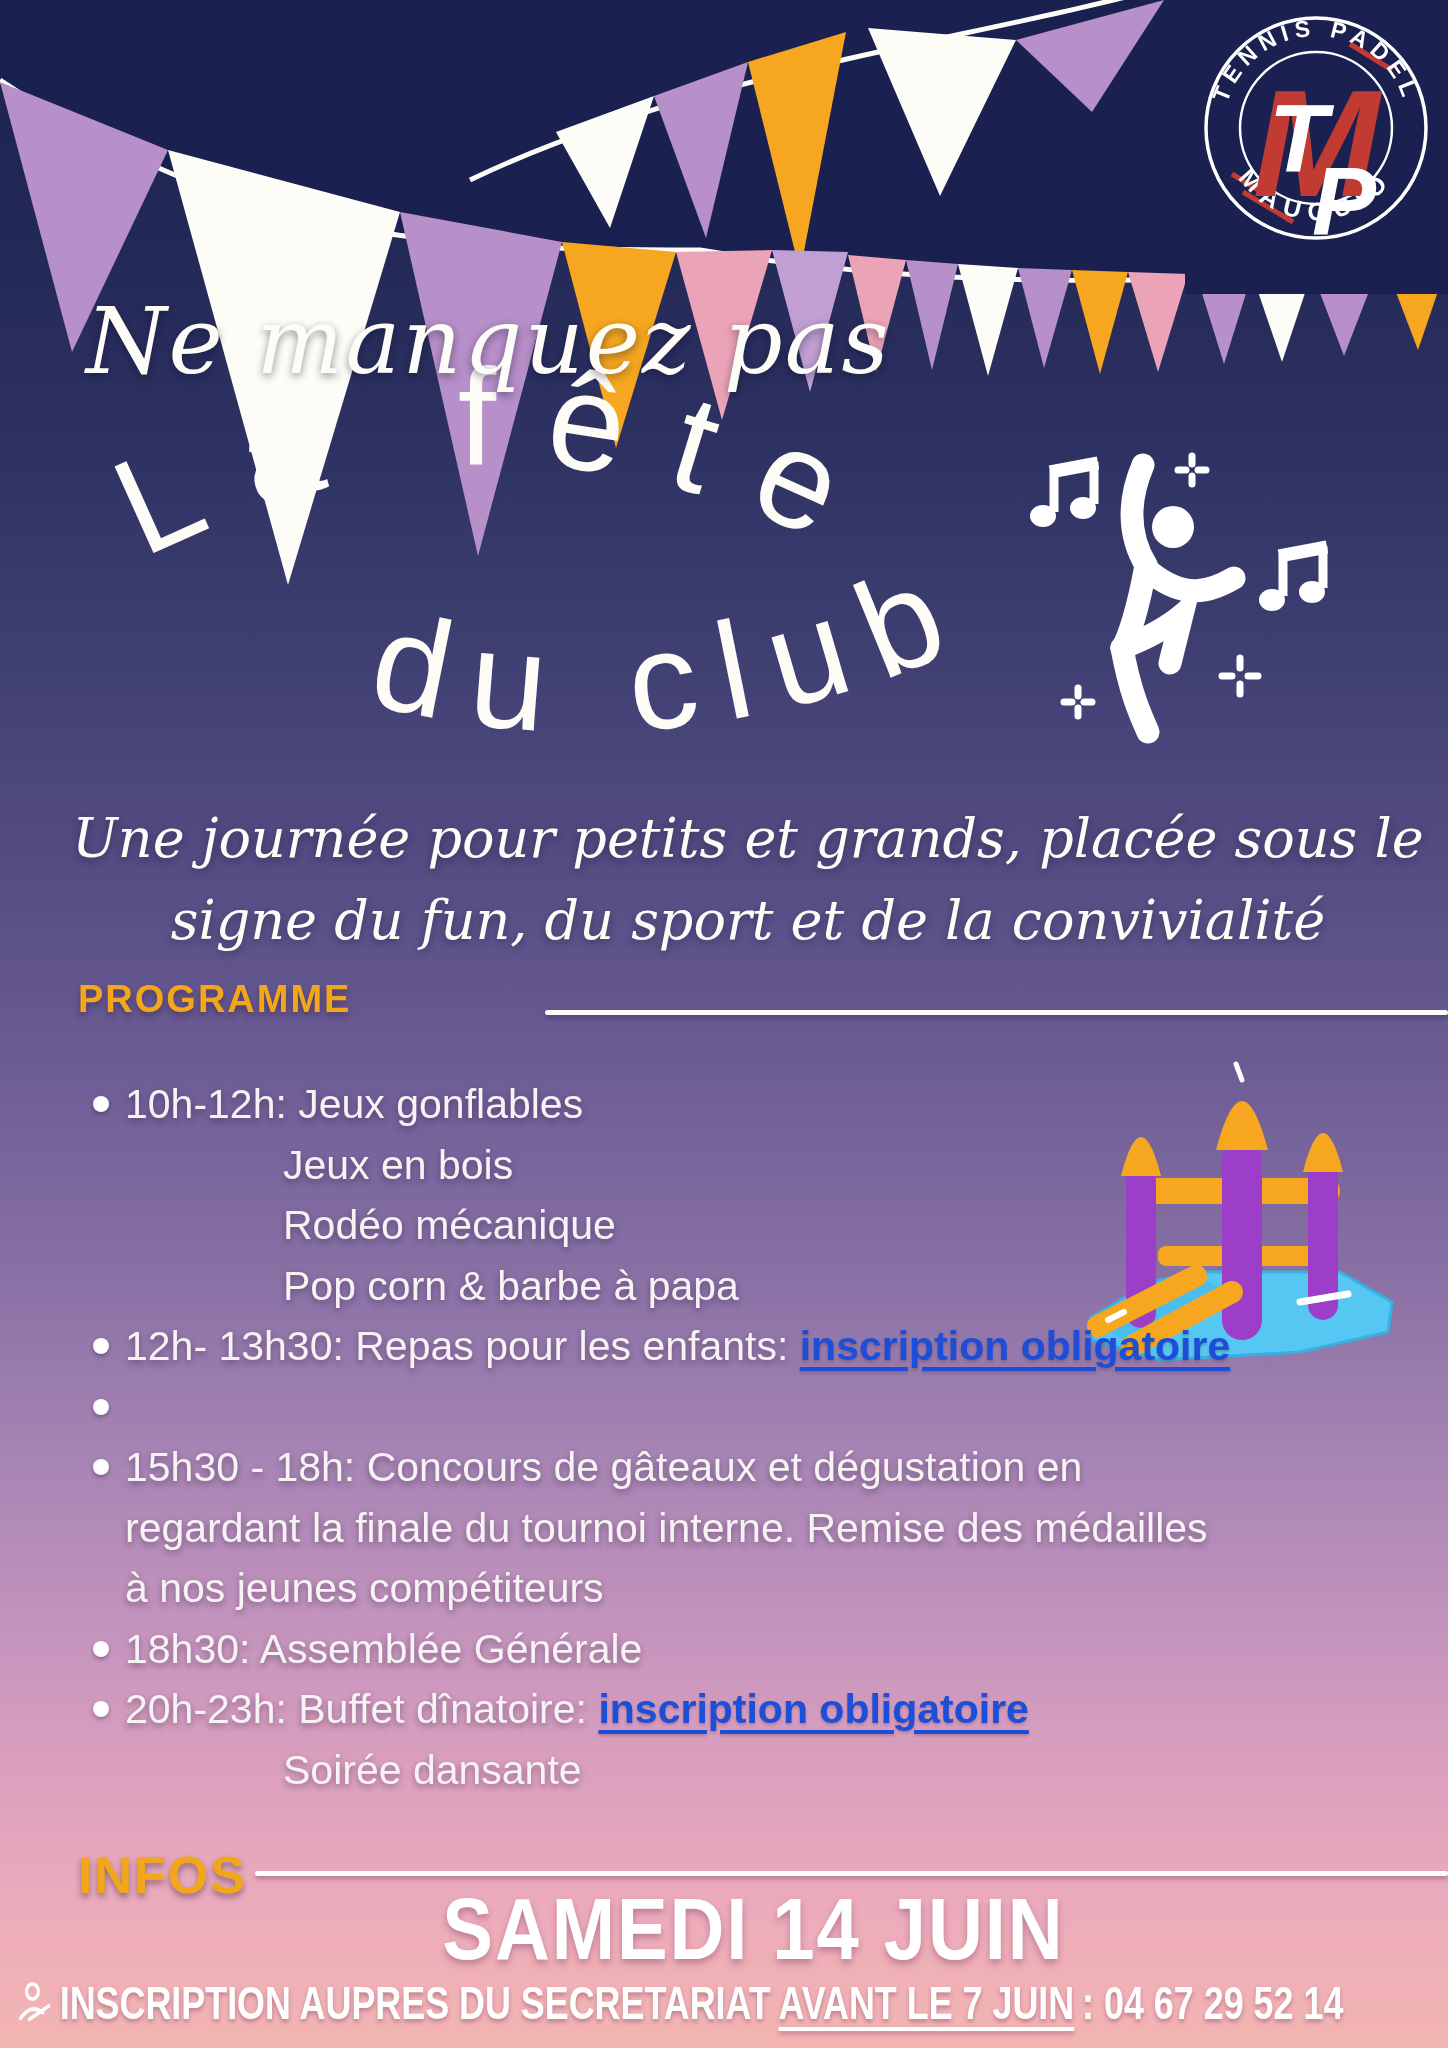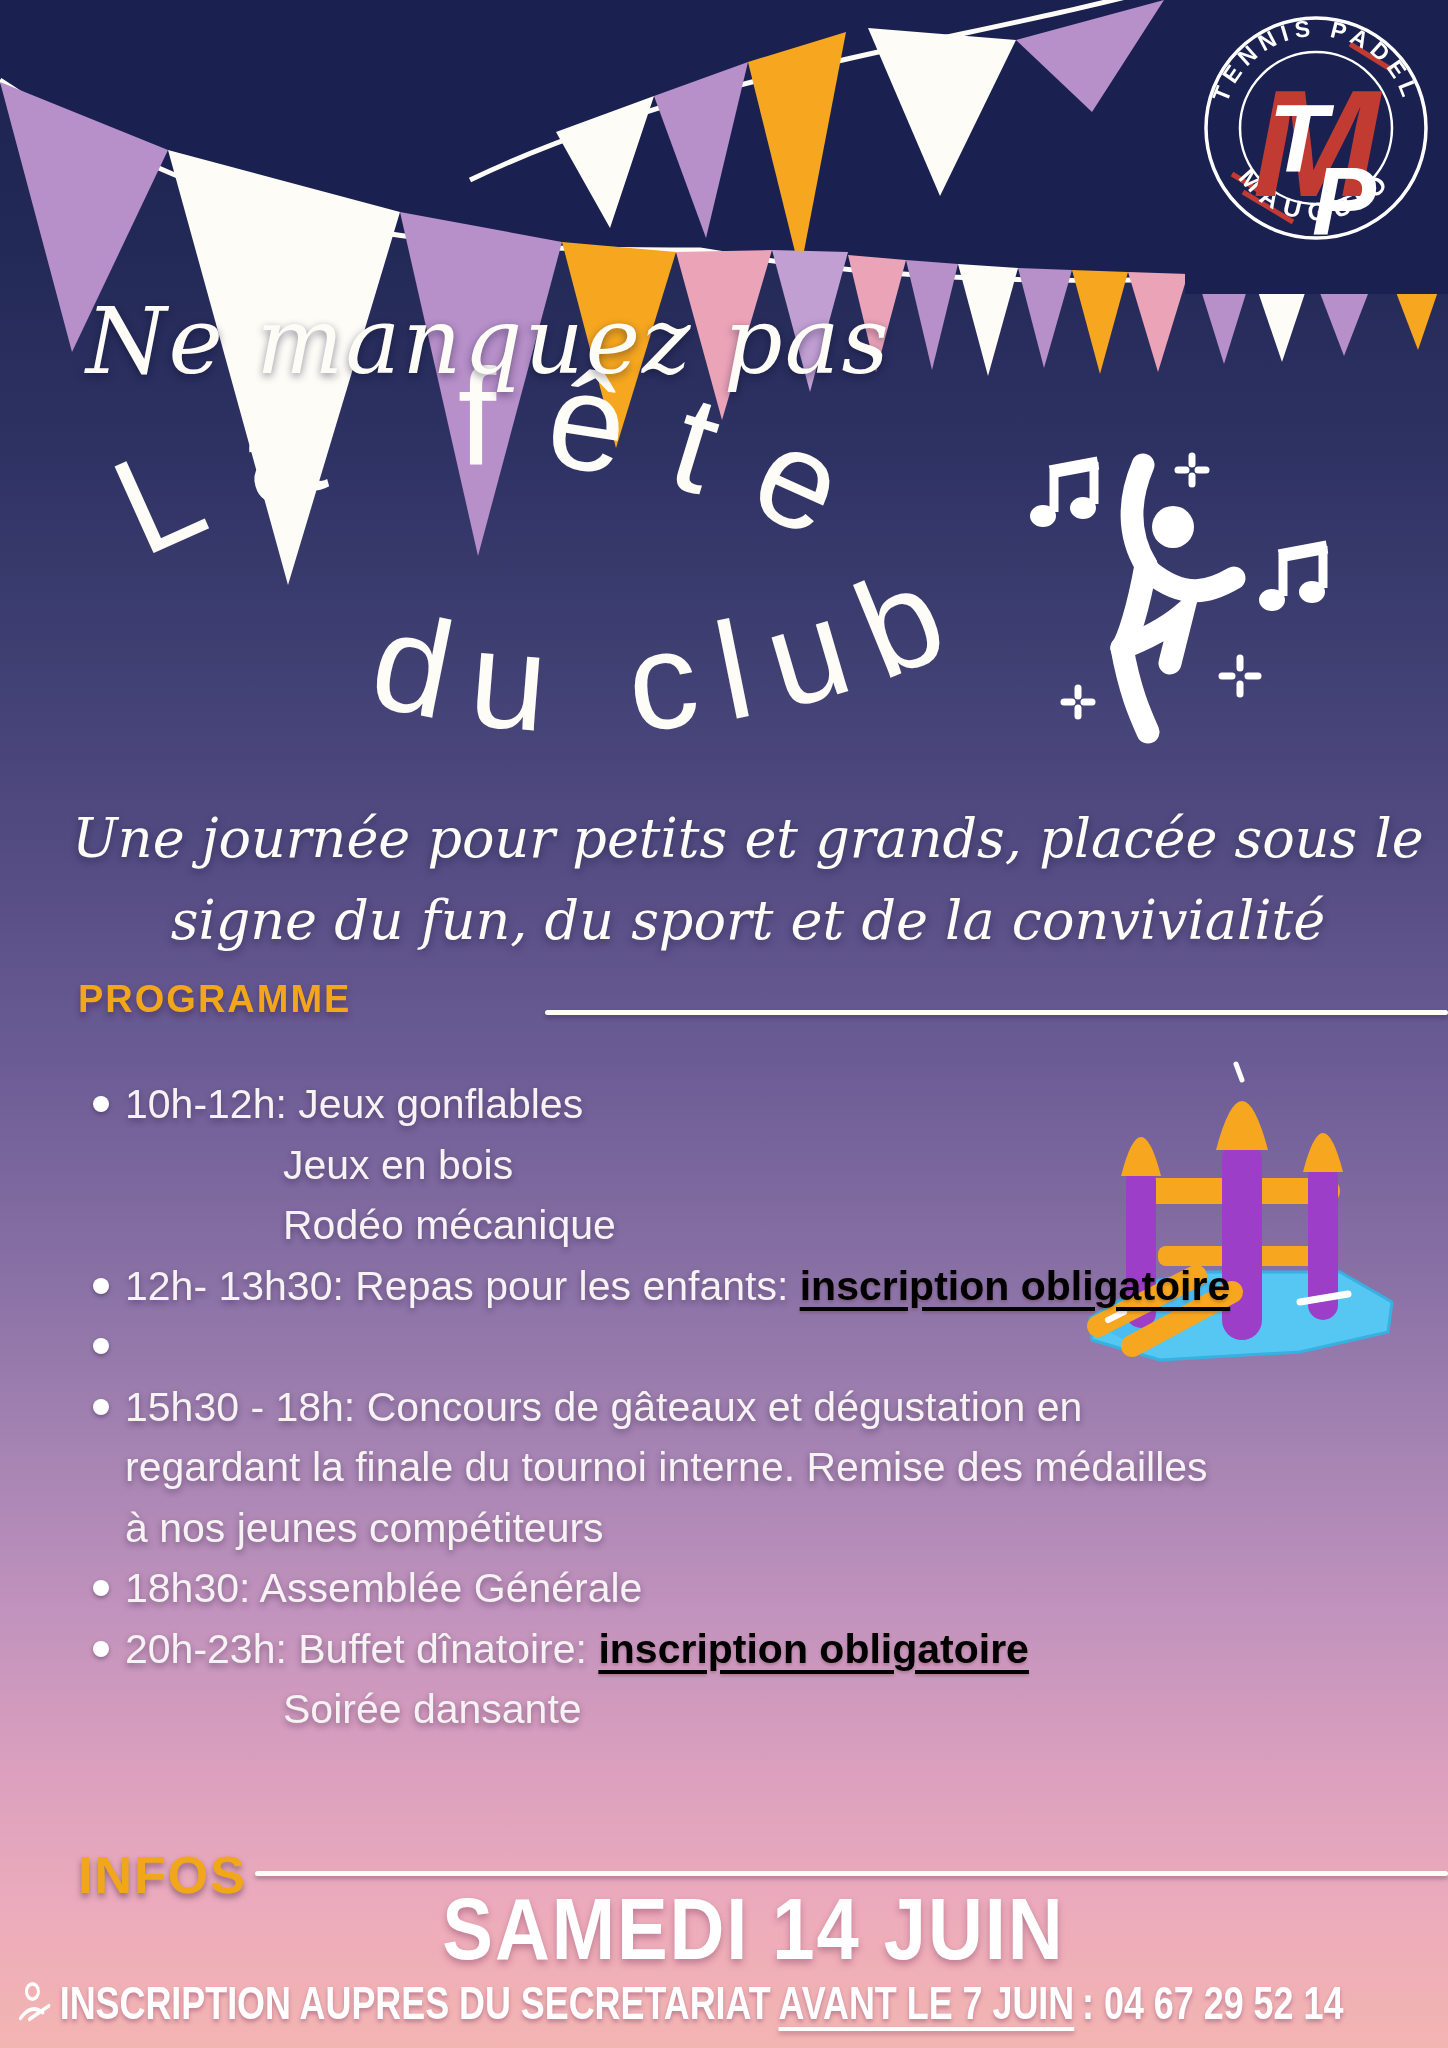--- a/index.html
+++ b/index.html
@@ -44,21 +44,21 @@
   #programme-rule { left:545px; top:1010px; width:903px; }
   #infos-rule { left:255px; top:1871px; width:1193px; }
 
   .plist { position:absolute; left:125px; top:1074px; color:#f7f2f4; font-size:41px; }
   .pitem { position:relative; height:60.5px; line-height:60.5px; white-space:nowrap;
            text-shadow:0 3px 6px rgba(40,20,60,.42); }
   .pitem .dot { position:absolute; left:-32px; top:50%; transform:translateY(-50%);
                 width:16px; height:16px; border-radius:50%; background:#ffffff;
                 box-shadow:0 2px 4px rgba(40,20,60,.4); }
   .pitem.ind1 { padding-left:158px; }
-  .rlink { color:#000000; font-weight:700; text-decoration:underline;
+  .rlink { color:#1d4ed8; font-weight:700; text-decoration:underline;
            text-decoration-thickness:4px; text-underline-offset:7px;
            text-shadow:0 2px 3px rgba(90,20,20,.25); }
 
   .date-line {
     position:absolute; left:0; top:1884px; width:1448px; text-align:center;
     color:#ffffff; font-weight:700; font-size:80px; letter-spacing:2px;
     text-shadow:0 4px 7px rgba(120,50,90,.4);
     padding-left:29px;
   }
   .date-line .squeeze { display:inline-block; transform:scale(0.95,1.08); transform-origin:center; }
@@ -215,20 +215,21 @@
     <div>signe du fun,  du sport et de la convivialité</div>
   </div>
 
   <div id="programme-heading" class="section-head">PROGRAMME</div>
   <div id="programme-rule" class="rule"></div>
 
   <div class="plist">
     <div class="pitem"><span class="dot"></span><span>10h-12h: Jeux gonflables</span> <span class="rlink"></span></div>
     <div class="pitem ind1"><span>Jeux en bois</span></div>
     <div class="pitem ind1"><span>Rodéo mécanique</span></div>
+    <div class="pitem ind1"><span>Pop corn &amp; barbe à papa</span></div>
     <div class="pitem"><span class="dot"></span><span>12h- 13h30: Repas pour les enfants:</span> <span class="rlink">inscription obligatoire</span></div>
     <div class="pitem"><span class="dot"></span></div>
     <div class="pitem"><span class="dot"></span><span>15h30 - 18h: Concours de gâteaux et dégustation en</span></div>
     <div class="pitem"><span>regardant la finale du tournoi interne. Remise des médailles</span></div>
     <div class="pitem"><span>à nos jeunes compétiteurs</span></div>
     <div class="pitem"><span class="dot"></span><span>18h30: Assemblée Générale</span></div>
     <div class="pitem"><span class="dot"></span><span>20h-23h: Buffet dînatoire:</span> <span class="rlink">inscription obligatoire</span></div>
     <div class="pitem ind1"><span>Soirée dansante</span></div>
   </div>
 

